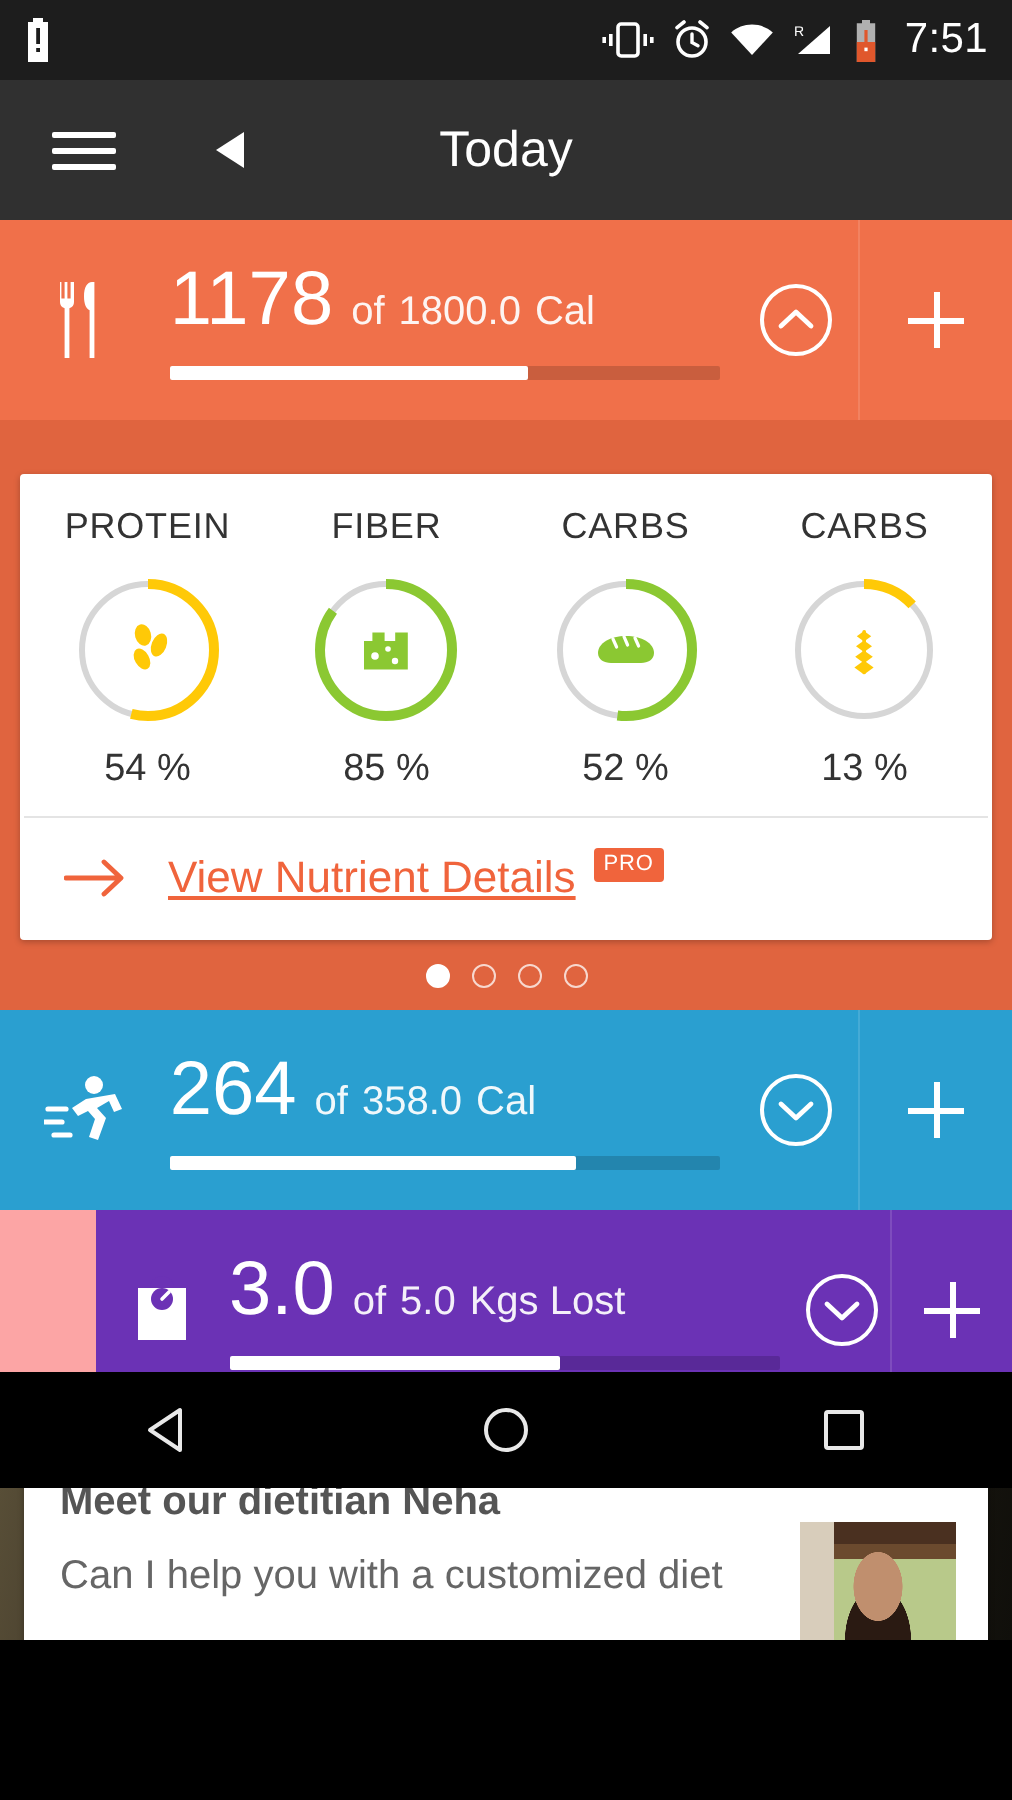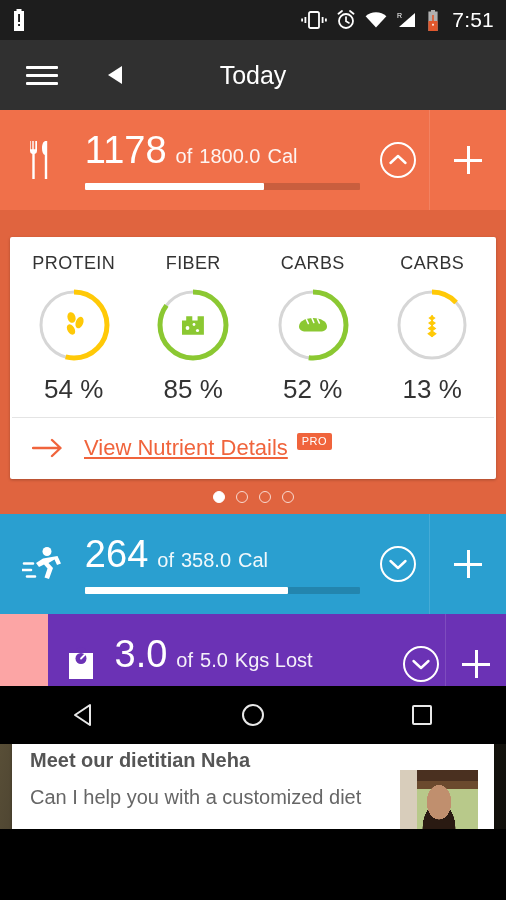--- a/index.html
+++ b/index.html
@@ -74,21 +74,21 @@
   
   .nutrient-wrap { background:#e0643f; padding:27px 10px 0; }
   .card {
     background:#fff; border-radius:2px;
     box-shadow:0 1px 3px rgba(0,0,0,.25);
   }
   .rings { display:flex; padding:16px 4px 12px; }
   .ring-col { flex:1; display:flex; flex-direction:column; align-items:center; }
   .ring-label { font-size:18px; color:#333; letter-spacing:.4px; margin-bottom:12px; }
   .ring-svg { display:block; }
-  .ring-pct { font-size:26px; color:#333; margin-top:10px; }
+  .ring-pct { font-size:19px; color:#333; margin-top:10px; }
 
   .card-divider { height:1px; background:#e4e4e4; margin:0 2px; }
   .nutrient-link {
     display:flex; align-items:center; padding:17px 16px 18px 22px;
   }
   .nl-arrow { margin-right:20px; display:flex; }
   .nl-text { font-size:22px; color:#f0643c;text-decoration:underline; }
   .pro-badge {
     background:#f0643c; color:#fff; font-size:11px; font-weight:normal;
     padding:2px 5px 3px; border-radius:2px; margin-left:9px;

